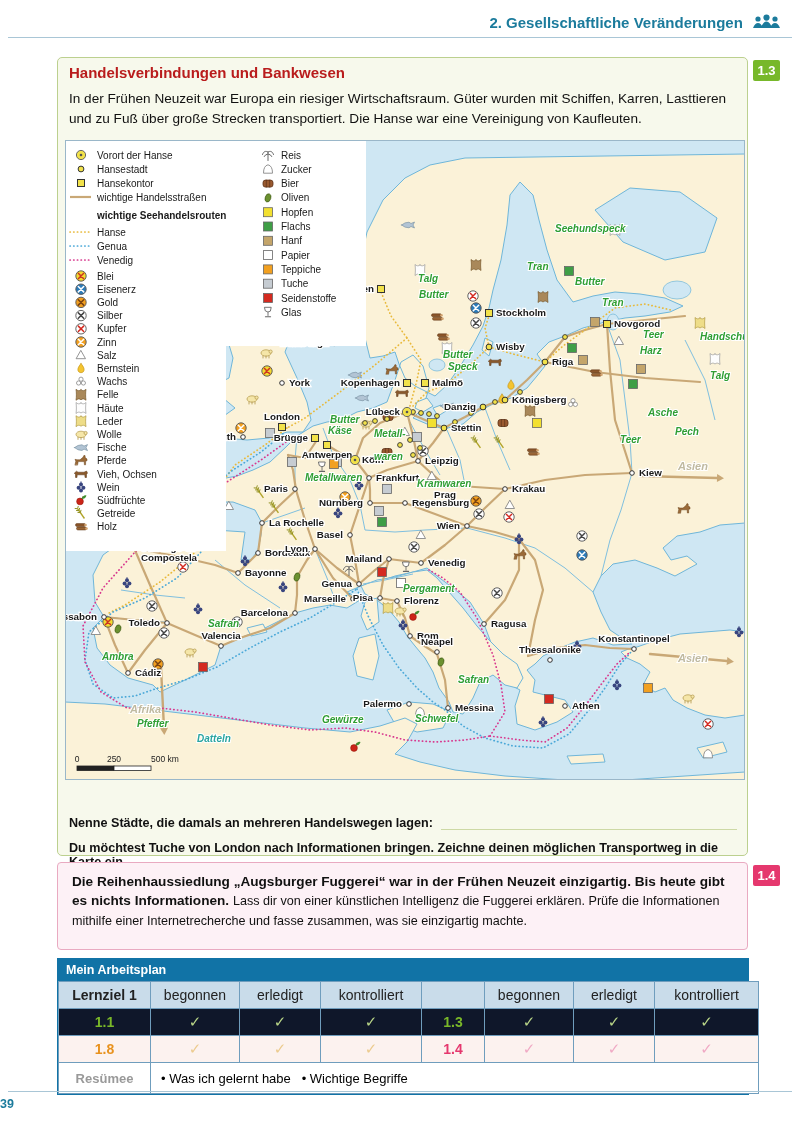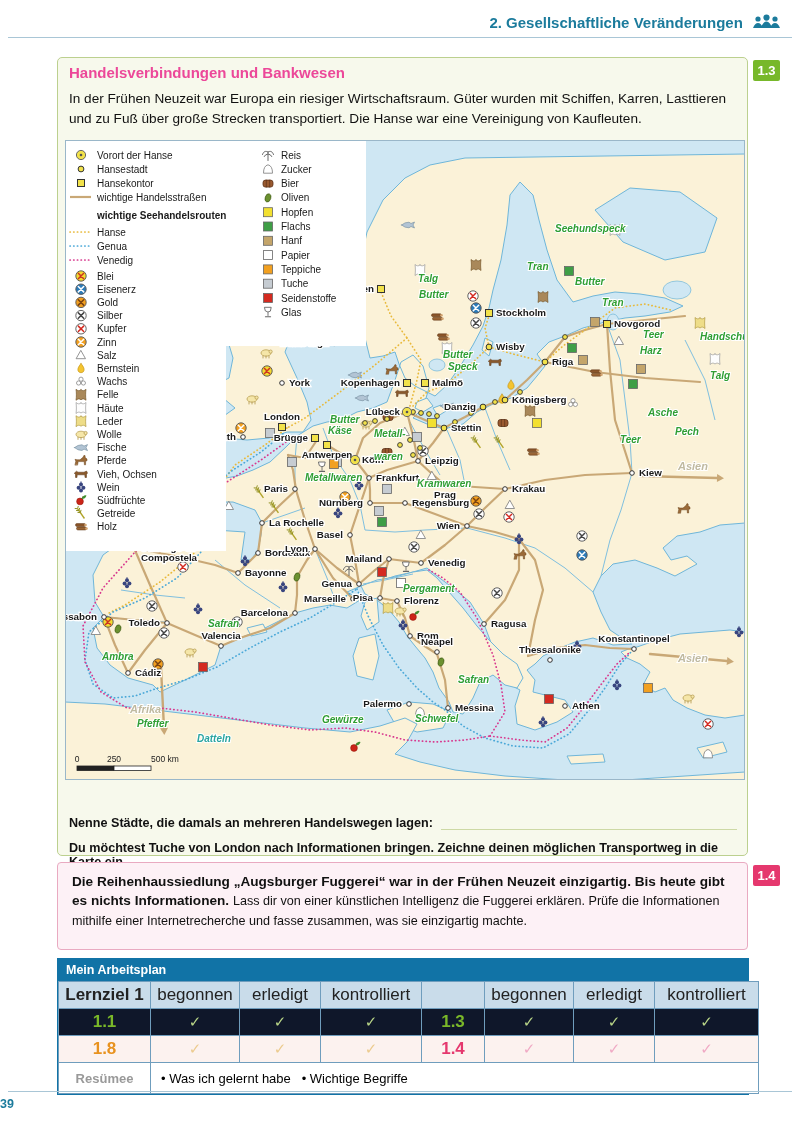--- a/index.html
+++ b/index.html
@@ -8,36 +8,36 @@
   
   #header{top:12px;left:0;width:780px;text-align:right;color:#1b7b9c;font-weight:bold;font-size:15px;}
   #header .ttl{vertical-align:middle;}
   #header svg{vertical-align:middle;margin-left:6px;}
   #hrule{top:37px;left:8px;width:784px;border-top:1px solid #a9c6d6;}
   
   #box13{top:57px;left:57px;width:691px;height:799px;background:#f7f9ec;border:1.5px solid #bcd08f;border-radius:5px;box-sizing:border-box;}
   .badge{width:27px;height:21px;border-radius:2px;color:#fff;font-weight:bold;font-size:13px;display:flex;align-items:center;justify-content:center;}
   #badge13{top:60px;left:753px;background:#77b82a;}
   #badge14{top:865px;left:753px;background:#e5386e;}
-  #box13-title{top:64px;left:69px;font-size:15px;font-weight:bold;color:#ec4899;}
+  #box13-title{top:64px;left:69px;font-size:15px;font-weight:bold;color:#b91c1c;}
   #box13-intro{top:89px;left:69px;width:662px;font-size:13.6px;line-height:1.5;color:#111;}
   #mapwrap{top:140px;left:65px;width:680px;height:640px;}
   .taskline{left:69px;width:668px;font-size:12.6px;font-weight:bold;color:#111;display:flex;align-items:flex-end;margin-top:16px;}
   #task1{top:799px;}
   #task2{top:825px;}
   .fill-line{flex:1;border-bottom:1.2px solid #cdd9a5;margin-left:8px;height:14px;}
   
   #box14{top:862px;left:57px;width:691px;height:88px;background:#fdf1f6;border:1.5px solid #e9aac1;border-radius:4px;box-sizing:border-box;padding:9px 14px;font-size:13.6px;line-height:1.42;color:#111;}
   #box14 .b{font-weight:bold;}
   #box14 .n{font-weight:normal;font-size:12.6px;}
   
   #worktable{top:958px;left:57px;width:692px;border:1.5px solid #1173a6;box-sizing:border-box;background:#fff;}
   #wt-title{background:#1173a6;color:#fff;font-weight:bold;font-size:12.5px;padding:4px 8px;}
   table{border-collapse:collapse;width:100%;table-layout:fixed;}
-  td{border:1px solid #6f9dbd;font-size:17px;text-align:center;height:26px;padding:0;}
+  td{border:1px solid #6f9dbd;font-size:14px;text-align:center;height:26px;padding:0;}
   tr.hdr td{background:#c9dcea;color:#222;}
   tr.hdr td:first-child{font-weight:bold;}
   .idg{color:#7ab829;font-weight:bold;}
   .ido{color:#e8921e;font-weight:bold;}
   .idp{color:#e5386e;font-weight:bold;}
   .ckg{color:#b9d688;font-size:15px;}
   .cko{color:#eccb8e;font-size:15px;}
   .ckp{color:#f0a9c4;font-size:15px;}
   tr.r1 td{background:#0f172a;}
   tr.r2 td{background:#fcf2ef;}

